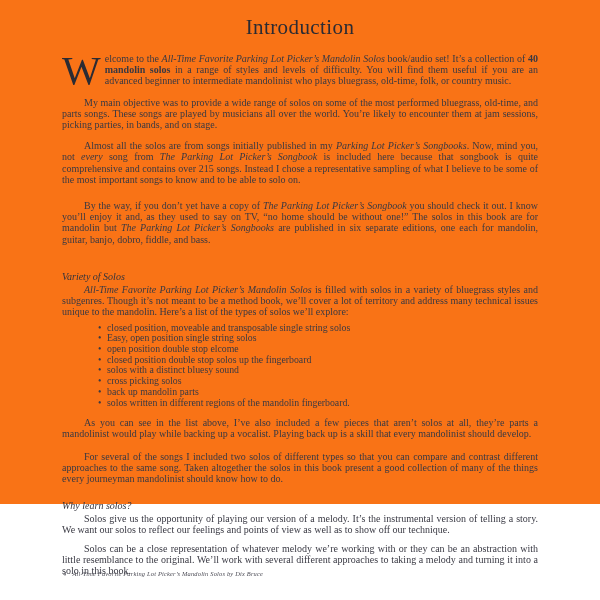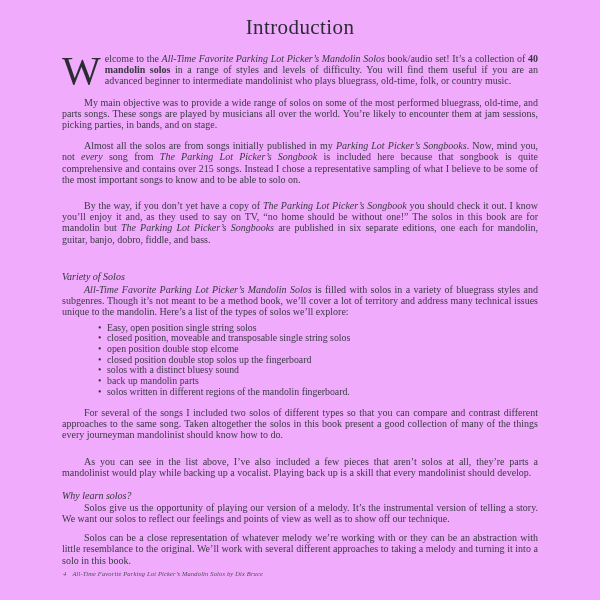--- a/index.html
+++ b/index.html
@@ -1,18 +1,18 @@
 <!DOCTYPE html>
 <html><head>
 <meta charset="utf-8">
 <style>
   * { margin:0; padding:0; box-sizing:border-box; }
   html,body { width:600px; height:600px; overflow:hidden; background:#ffffff; }
   .page {
-    position:relative; width:600px; height:600px; background:#f0abfc;
+    position:relative; width:600px; height:504px; background:#f97316;
     font-family:"Liberation Serif", serif; color:#393943;
   }
   .content { position:absolute; left:62px; top:15px; width:476px; }
   h1.title {
     text-align:center; font-weight:400; font-size:21px; line-height:25px;
     letter-spacing:0.4px; color:#2b2b33; margin-bottom:13px;
   }
   p { font-size:10px; line-height:11.2px; text-align:justify; color:#393943; }
   .ind { text-indent:22px; }
   h2.sect {
@@ -54,32 +54,33 @@
 
     <p class="ind mb3"><span>Almost all the solos are from songs initially published in my </span><span class="run-i">Parking Lot Picker’s Songbooks</span><span>. Now, mind you, not </span><span class="run-i">every</span><span> song from </span><span class="run-i">The Parking Lot Picker’s Songbook</span><span> is included here because that songbook is quite comprehensive and contains over 215 songs. Instead I chose a representative sampling of what I believe to be some of the most important songs to know and to be able to solo on.</span></p>
 
     <p class="ind mb14"><span>By the way, if you don’t yet have a copy of </span><span class="run-i">The Parking Lot Picker’s Songbook</span><span> you should check it out. I know you’ll enjoy it and, as they used to say on TV, “no home should be without one!” The solos in this book are for mandolin but </span><span class="run-i">The Parking Lot Picker’s Songbooks</span><span> are published in six separate editions, one each for mandolin, guitar, banjo, dobro, fiddle, and bass.</span></p>
 
     <h2 class="sect mb2">Variety of Solos</h2>
 
     <p class="ind mb5"><span class="run-i">All-Time Favorite Parking Lot Picker’s Mandolin Solos</span><span> is filled with solos in a variety of bluegrass styles and subgenres. Though it’s not meant to be a method book, we’ll cover a lot of territory and address many technical issues unique to the mandolin. Here’s a list of the types of solos we’ll explore:</span></p>
 
     <ul class="bullets mb9">
+      <li>closed position, moveable and transposable single string solos</li>
       <li>Easy, open position single string solos</li>
-      <li>closed position, moveable and transposable single string solos</li>
       <li>open position double stop elcome</li>
       <li>closed position double stop solos up the fingerboard</li>
       <li>solos with a distinct bluesy sound</li>
+      <li>cross picking solos</li>
       <li>back up mandolin parts</li>
       <li>solos written in different regions of the mandolin fingerboard.</li>
     </ul>
 
+    <p class="ind mb11"><span>As you can see in the list above, I’ve also included a few pieces that aren’t solos at all, they’re parts a mandolinist would play while backing up a vocalist. Playing back up is a skill that every mandolinist should develop.</span></p>
+
     <p class="ind mb16"><span>For several of the songs I included two solos of different types so that you can compare and contrast different approaches to the same song. Taken altogether the solos in this book present a good collection of many of the things every journeyman mandolinist should know how to do.</span></p>
-
-    <p class="ind mb11"><span>As you can see in the list above, I’ve also included a few pieces that aren’t solos at all, they’re parts a mandolinist would play while backing up a vocalist. Playing back up is a skill that every mandolinist should develop.</span></p>
 
     <h2 class="sect mb1">Why learn solos?</h2>
 
     <p class="ind mb8"><span>Solos give us the opportunity of playing our version of a melody. It’s the instrumental version of telling a story. We want our solos to reflect our feelings and points of view as well as to show off our technique.</span></p>
 
     <p class="ind"><span>Solos can be a close representation of whatever melody we’re working with or they can be an abstraction with little resemblance to the original. We’ll work with several different approaches to taking a melody and turning it into a solo in this book.</span></p>
 
   </div>
 
   <div class="footer">

